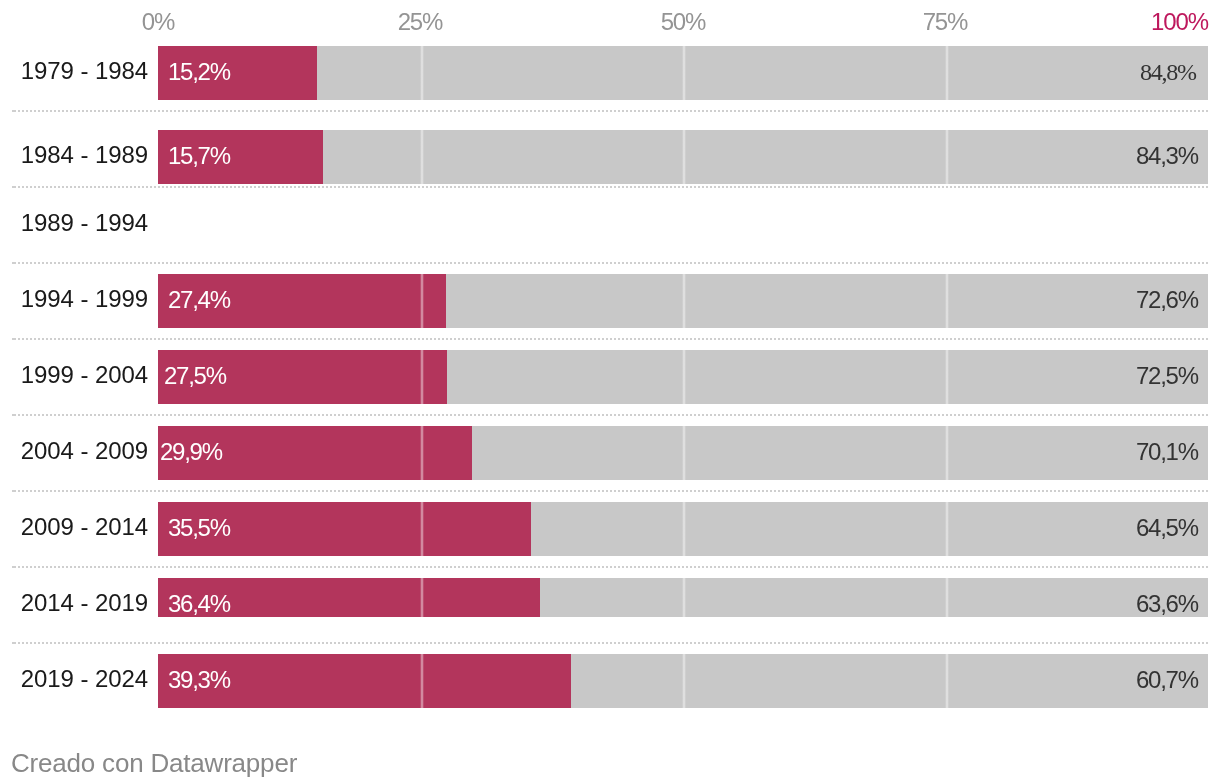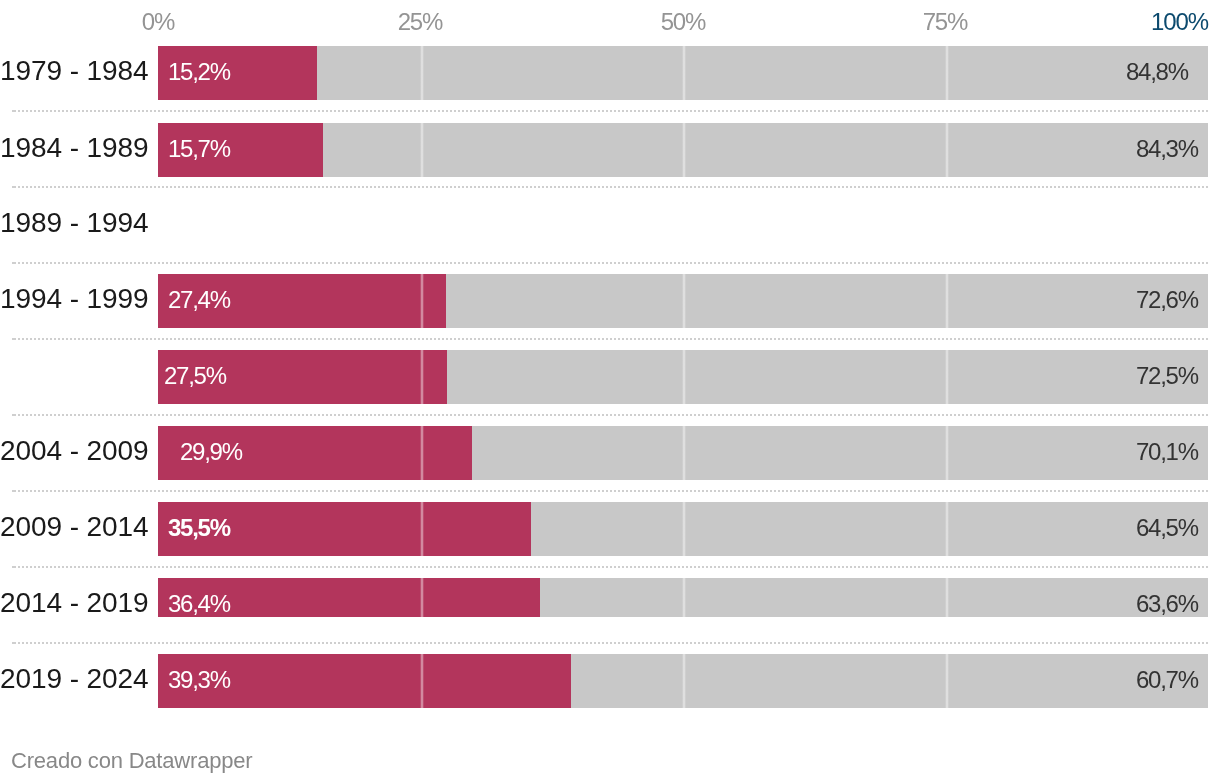--- a/index.html
+++ b/index.html
@@ -17,21 +17,21 @@
     position:absolute;top:0;height:43px;line-height:43px;
     font-size:24px;letter-spacing:-1.1px;white-space:nowrap;color:#949494;
     will-change:transform;
   }
 
   
   .rows{position:absolute;left:0;top:0;width:1220px;height:741px;}
   .row{position:absolute;left:0;width:1220px;}
   .rowlabel{
     position:absolute;left:0;top:0;
-    font-size:28px;letter-spacing:-0.08px;white-space:nowrap;
+    font-size:24px;letter-spacing:-0.08px;white-space:nowrap;
     text-align:right;color:#1a1a1a;will-change:transform;
   }
   .bar{position:absolute;top:0;background:#c8c8c8;}
   .seg{position:absolute;top:0;bottom:0;left:0;background:#b3355c;}
   .gl{
     position:absolute;top:0;bottom:0;width:4px;
     background:linear-gradient(to right,
       rgba(255,255,255,0) 0%,
       rgba(255,255,255,0.28) 28%,
       rgba(255,255,255,0.60) 50%,
@@ -45,49 +45,49 @@
   .sep{
     position:absolute;height:2px;
     background-image:repeating-linear-gradient(to right,
       rgba(0,0,0,0) 0px, rgba(0,0,0,0) 2px,
       #cfcfcf 2px, #cfcfcf 4px);
   }
   .sep::before{content:"";position:absolute;left:0;top:0;width:4px;height:2px;background:#cfcfcf;}
 
   .footer{
     position:absolute;left:11px;top:748px;
-    font-size:22px;letter-spacing:-0.2px;white-space:nowrap;color:#888888;
+    font-size:26px;letter-spacing:-0.2px;white-space:nowrap;color:#888888;
     will-change:transform;
   }
 </style>
 </head>
 <body>
 
 <div class="chart">
   <div class="axis">
       <div class="tick" style="color: rgb(148, 148, 148); left: 157.8px; transform: translateX(-50%);">0%</div>
       <div class="tick" style="color: rgb(148, 148, 148); left: 420.35px; transform: translateX(-50%);">25%</div>
       <div class="tick" style="color: rgb(148, 148, 148); left: 682.9px; transform: translateX(-50%);">50%</div>
       <div class="tick" style="color: rgb(148, 148, 148); left: 945.45px; transform: translateX(-50%);">75%</div>
-      <div class="tick" style="color: #0c4a6e; right: 12px;">100%</div>
+      <div class="tick" style="color: #be185d; right: 12px;">100%</div>
     </div>
   <div class="rows">
       <div class="row" style="top: 46.2px; height: 53.5px;">
         <div class="rowlabel" style="width: 148px; height: 53.5px; line-height: 50.5px; color: rgb(26, 26, 26);">1979 - 1984</div>
         <div class="bar" style="left: 157.8px; width: 1050.2px; height: 53.5px; background: rgb(200, 200, 200);">
           <div class="seg" style="width: 159.63px; background: rgb(179, 53, 92);"></div>
           <div class="gl" style="left: 261.75px;"></div>
           <div class="gl" style="left: 524.3px;"></div>
           <div class="gl" style="left: 786.85px;"></div>
           <div class="vlabel vleft" style="left: 10px; height: 53.5px; line-height: 52.5px; color: rgb(255, 255, 255);">15,2%</div>
-          <div class="vlabel vright" style="right: 20px; height: 53.5px; line-height: 52.5px; color: rgb(51, 51, 51);">84,8%</div>
+          <div class="vlabel vright" style="right: 12px; height: 53.5px; line-height: 52.5px; color: rgb(51, 51, 51); font-family: Liberation Serif, serif;">84,8%</div>
         </div>
       </div>
       <div class="sep" style="top: 109.7px; left: 12px; width: 1196px;"></div>
-      <div class="row" style="top: 123px; height: 53.5px;">
+      <div class="row" style="top: 130px; height: 53.5px;">
         <div class="rowlabel" style="width: 148px; height: 53.5px; line-height: 50.5px; color: rgb(26, 26, 26);">1984 - 1989</div>
         <div class="bar" style="left: 157.8px; width: 1050.2px; height: 53.5px; background: rgb(200, 200, 200);">
           <div class="seg" style="width: 164.881px; background: rgb(179, 53, 92);"></div>
           <div class="gl" style="left: 261.75px;"></div>
           <div class="gl" style="left: 524.3px;"></div>
           <div class="gl" style="left: 786.85px;"></div>
           <div class="vlabel vleft" style="left: 10px; height: 53.5px; line-height: 52.5px; color: rgb(255, 255, 255);">15,7%</div>
           <div class="vlabel vright" style="right: 10px; height: 53.5px; line-height: 52.5px; color: rgb(51, 51, 51);">84,3%</div>
         </div>
       </div>
@@ -102,50 +102,51 @@
           <div class="seg" style="width: 287.755px; background: rgb(179, 53, 92);"></div>
           <div class="gl" style="left: 261.75px;"></div>
           <div class="gl" style="left: 524.3px;"></div>
           <div class="gl" style="left: 786.85px;"></div>
           <div class="vlabel vleft" style="left: 10px; height: 53.5px; line-height: 52.5px; color: rgb(255, 255, 255);">27,4%</div>
           <div class="vlabel vright" style="right: 10px; height: 53.5px; line-height: 52.5px; color: rgb(51, 51, 51); margin-left: 48px;">72,6%</div>
         </div>
       </div>
       <div class="sep" style="top: 337.7px; left: 12px; width: 1196px;"></div>
       <div class="row" style="top: 350.2px; height: 53.5px;">
+        <div class="rowlabel" style="width: 148px; height: 53.5px; line-height: 50.5px; color: rgb(26, 26, 26);">1999 - 2004</div>
         <div class="bar" style="left: 157.8px; width: 1050.2px; height: 53.5px; background: rgb(200, 200, 200);">
           <div class="seg" style="width: 288.805px; background: rgb(179, 53, 92);"></div>
           <div class="gl" style="left: 261.75px;"></div>
           <div class="gl" style="left: 524.3px;"></div>
           <div class="gl" style="left: 786.85px;"></div>
           <div class="vlabel vleft" style="left: 6px; height: 53.5px; line-height: 52.5px; color: rgb(255, 255, 255);">27,5%</div>
           <div class="vlabel vright" style="right: 10px; height: 53.5px; line-height: 52.5px; color: rgb(51, 51, 51);">72,5%</div>
         </div>
       </div>
       <div class="sep" style="top: 413.7px; left: 12px; width: 1196px;"></div>
       <div class="row" style="top: 426.2px; height: 53.5px; border-radius: 26px;">
         <div class="rowlabel" style="width: 148px; height: 53.5px; line-height: 50.5px; color: rgb(26, 26, 26);">2004 - 2009</div>
         <div class="bar" style="left: 157.8px; width: 1050.2px; height: 53.5px; background: rgb(200, 200, 200);">
           <div class="seg" style="width: 314.01px; background: rgb(179, 53, 92);"></div>
           <div class="gl" style="left: 261.75px;"></div>
           <div class="gl" style="left: 524.3px;"></div>
           <div class="gl" style="left: 786.85px;"></div>
-          <div class="vlabel vleft" style="left: 22px; height: 60px; line-height: 52.5px; color: rgb(255, 255, 255);">29,9%</div>
+          <div class="vlabel vleft" style="left: 2px; height: 60px; line-height: 52.5px; color: rgb(255, 255, 255);">29,9%</div>
           <div class="vlabel vright" style="right: 10px; height: 53.5px; line-height: 52.5px; color: rgb(51, 51, 51);">70,1%</div>
         </div>
       </div>
       <div class="sep" style="top: 489.7px; left: 12px; width: 1196px;"></div>
       <div class="row" style="top: 502.2px; height: 53.5px;">
         <div class="rowlabel" style="width: 148px; height: 53.5px; line-height: 50.5px; color: rgb(26, 26, 26);">2009 - 2014</div>
         <div class="bar" style="left: 157.8px; width: 1050.2px; height: 53.5px; background: rgb(200, 200, 200);">
           <div class="seg" style="width: 372.821px; background: rgb(179, 53, 92);"></div>
           <div class="gl" style="left: 261.75px;"></div>
           <div class="gl" style="left: 524.3px;"></div>
           <div class="gl" style="left: 786.85px;"></div>
-          <div class="vlabel vleft" style="left: 10px; height: 53.5px; line-height: 52.5px; color: rgb(255, 255, 255); font-weight: bold;">35,5%</div>
+          <div class="vlabel vleft" style="left: 10px; height: 53.5px; line-height: 52.5px; color: rgb(255, 255, 255);">35,5%</div>
           <div class="vlabel vright" style="right: 10px; height: 53.5px; line-height: 52.5px; color: rgb(51, 51, 51);">64,5%</div>
         </div>
       </div>
       <div class="sep" style="top: 565.7px; left: 12px; width: 1196px;"></div>
       <div class="row" style="top: 578.2px; height: 53.5px;">
         <div class="rowlabel" style="width: 148px; height: 53.5px; line-height: 50.5px; color: rgb(26, 26, 26);">2014 - 2019</div>
         <div class="bar" style="left: 157.8px; width: 1050.2px; height: 39px; background: rgb(200, 200, 200);">
           <div class="seg" style="width: 382.273px; background: rgb(179, 53, 92);"></div>
           <div class="gl" style="left: 261.75px;"></div>
           <div class="gl" style="left: 524.3px;"></div>

